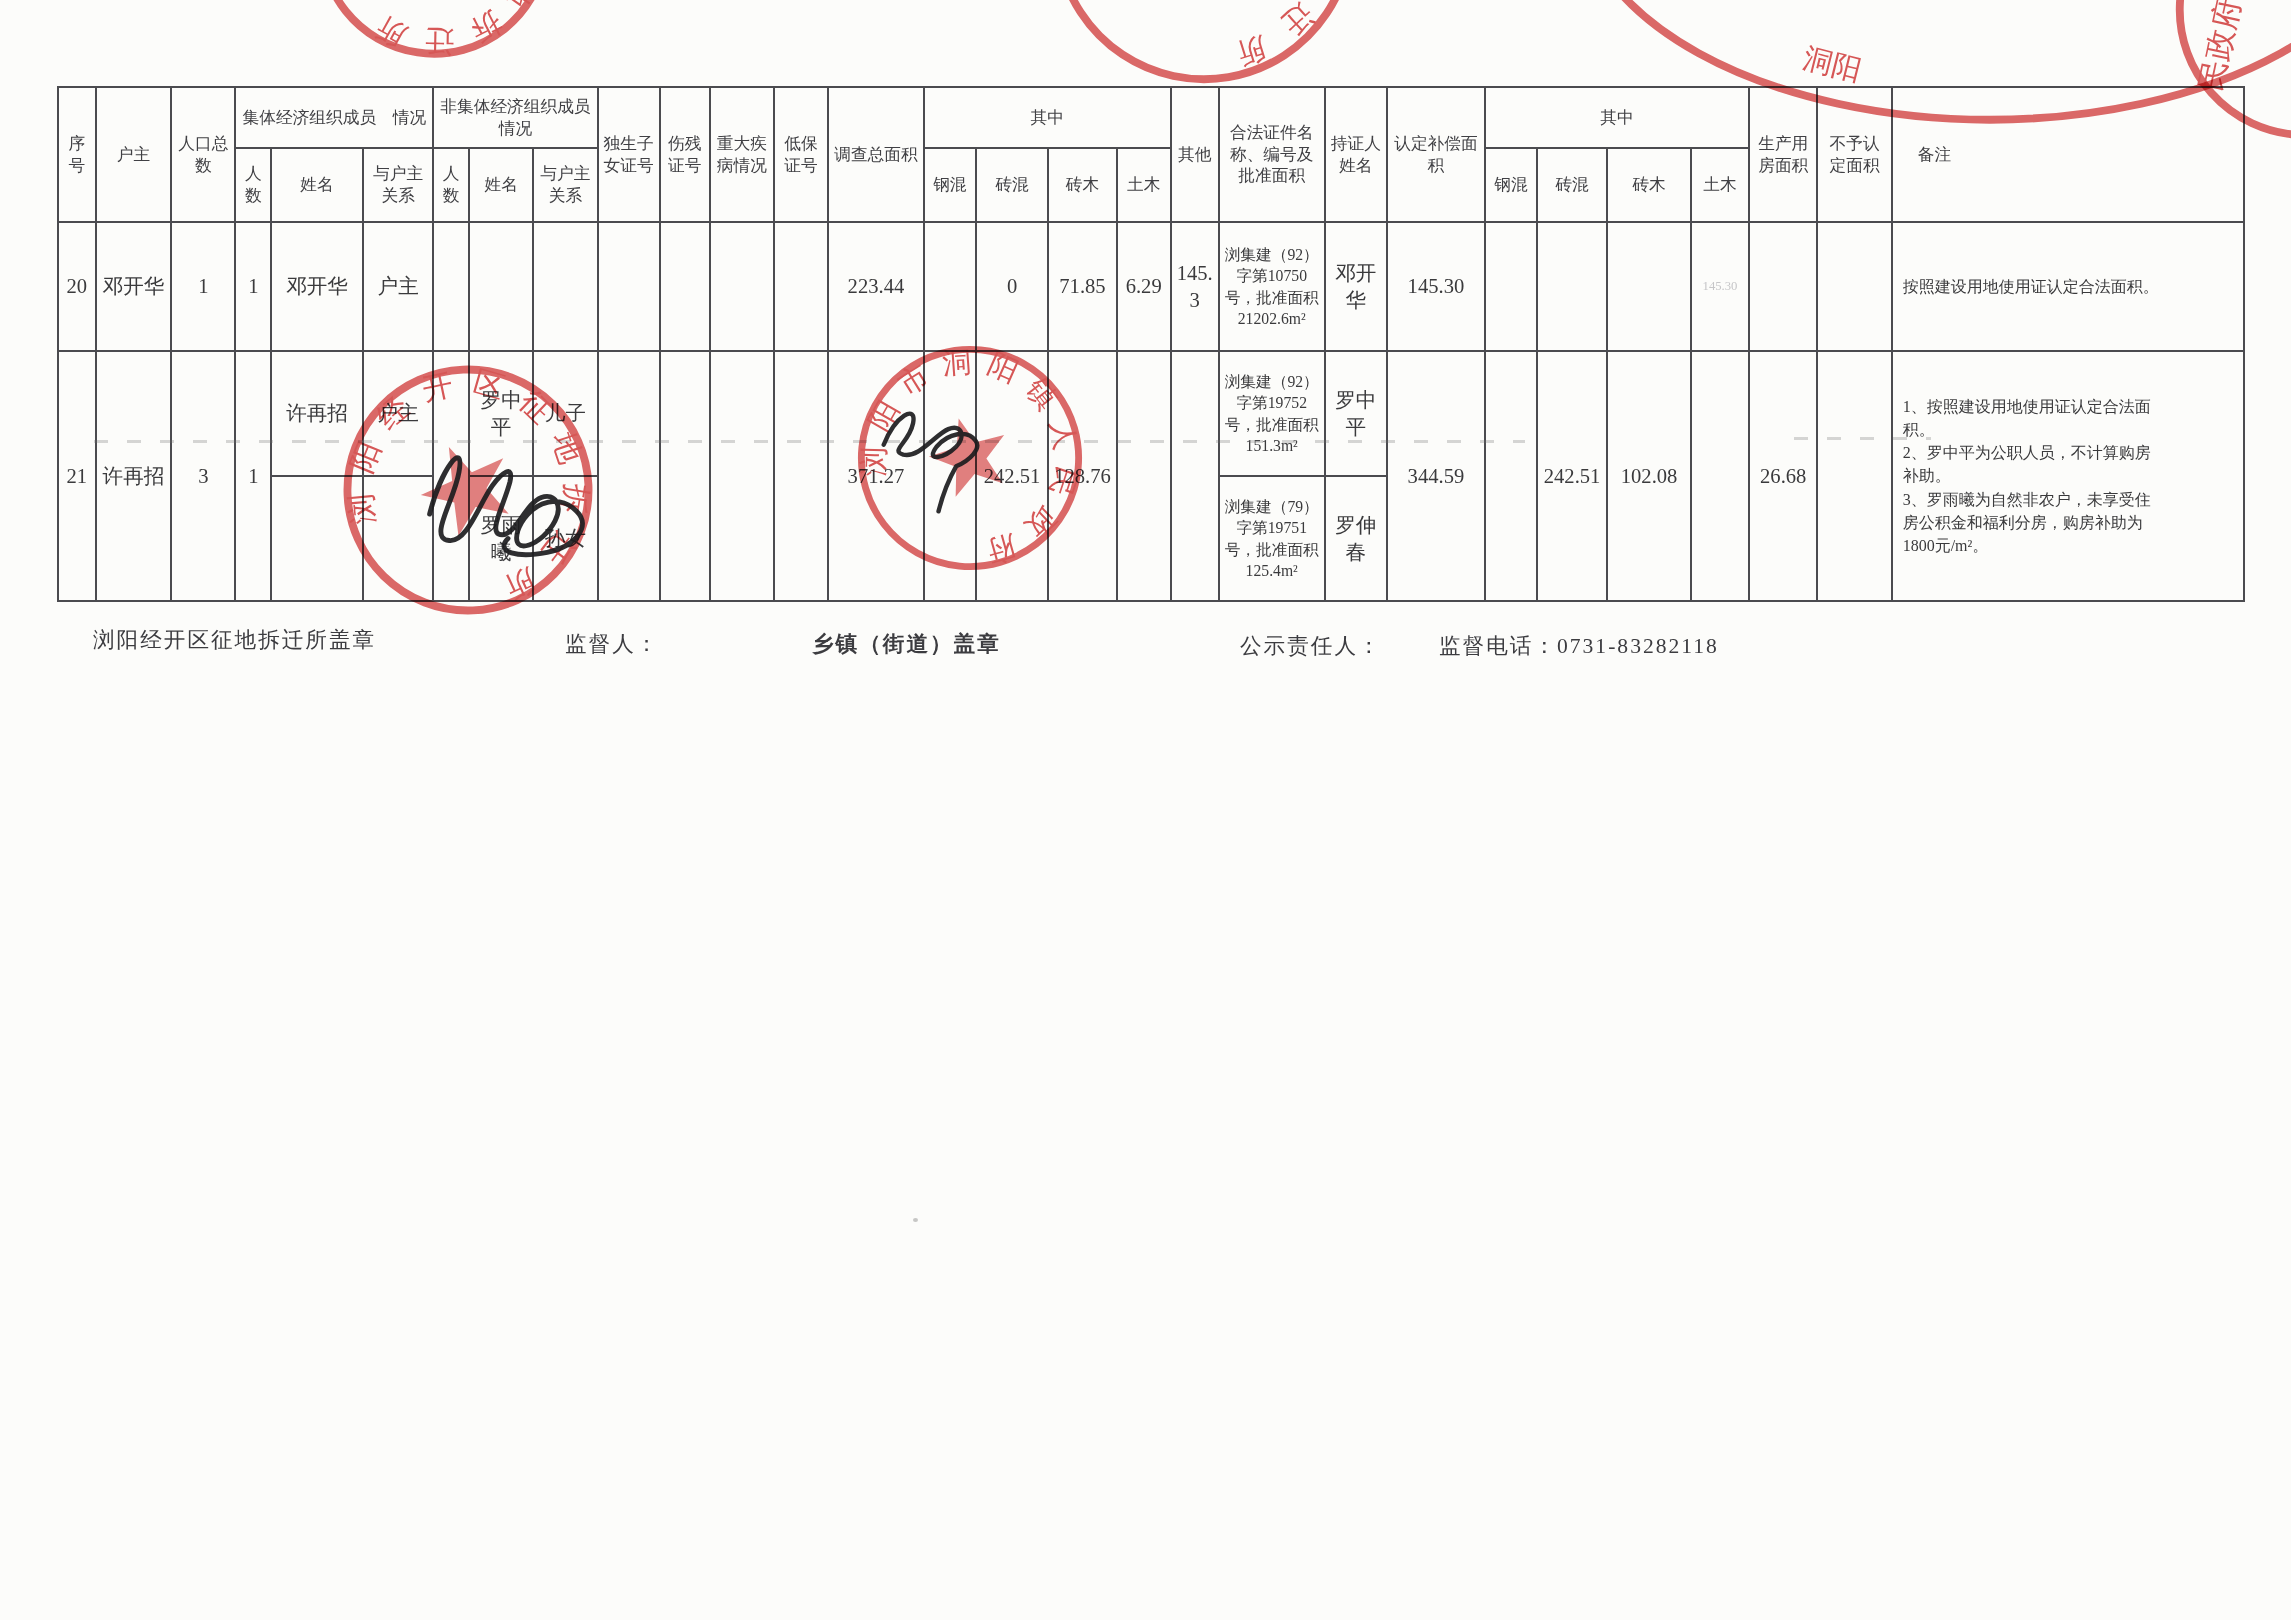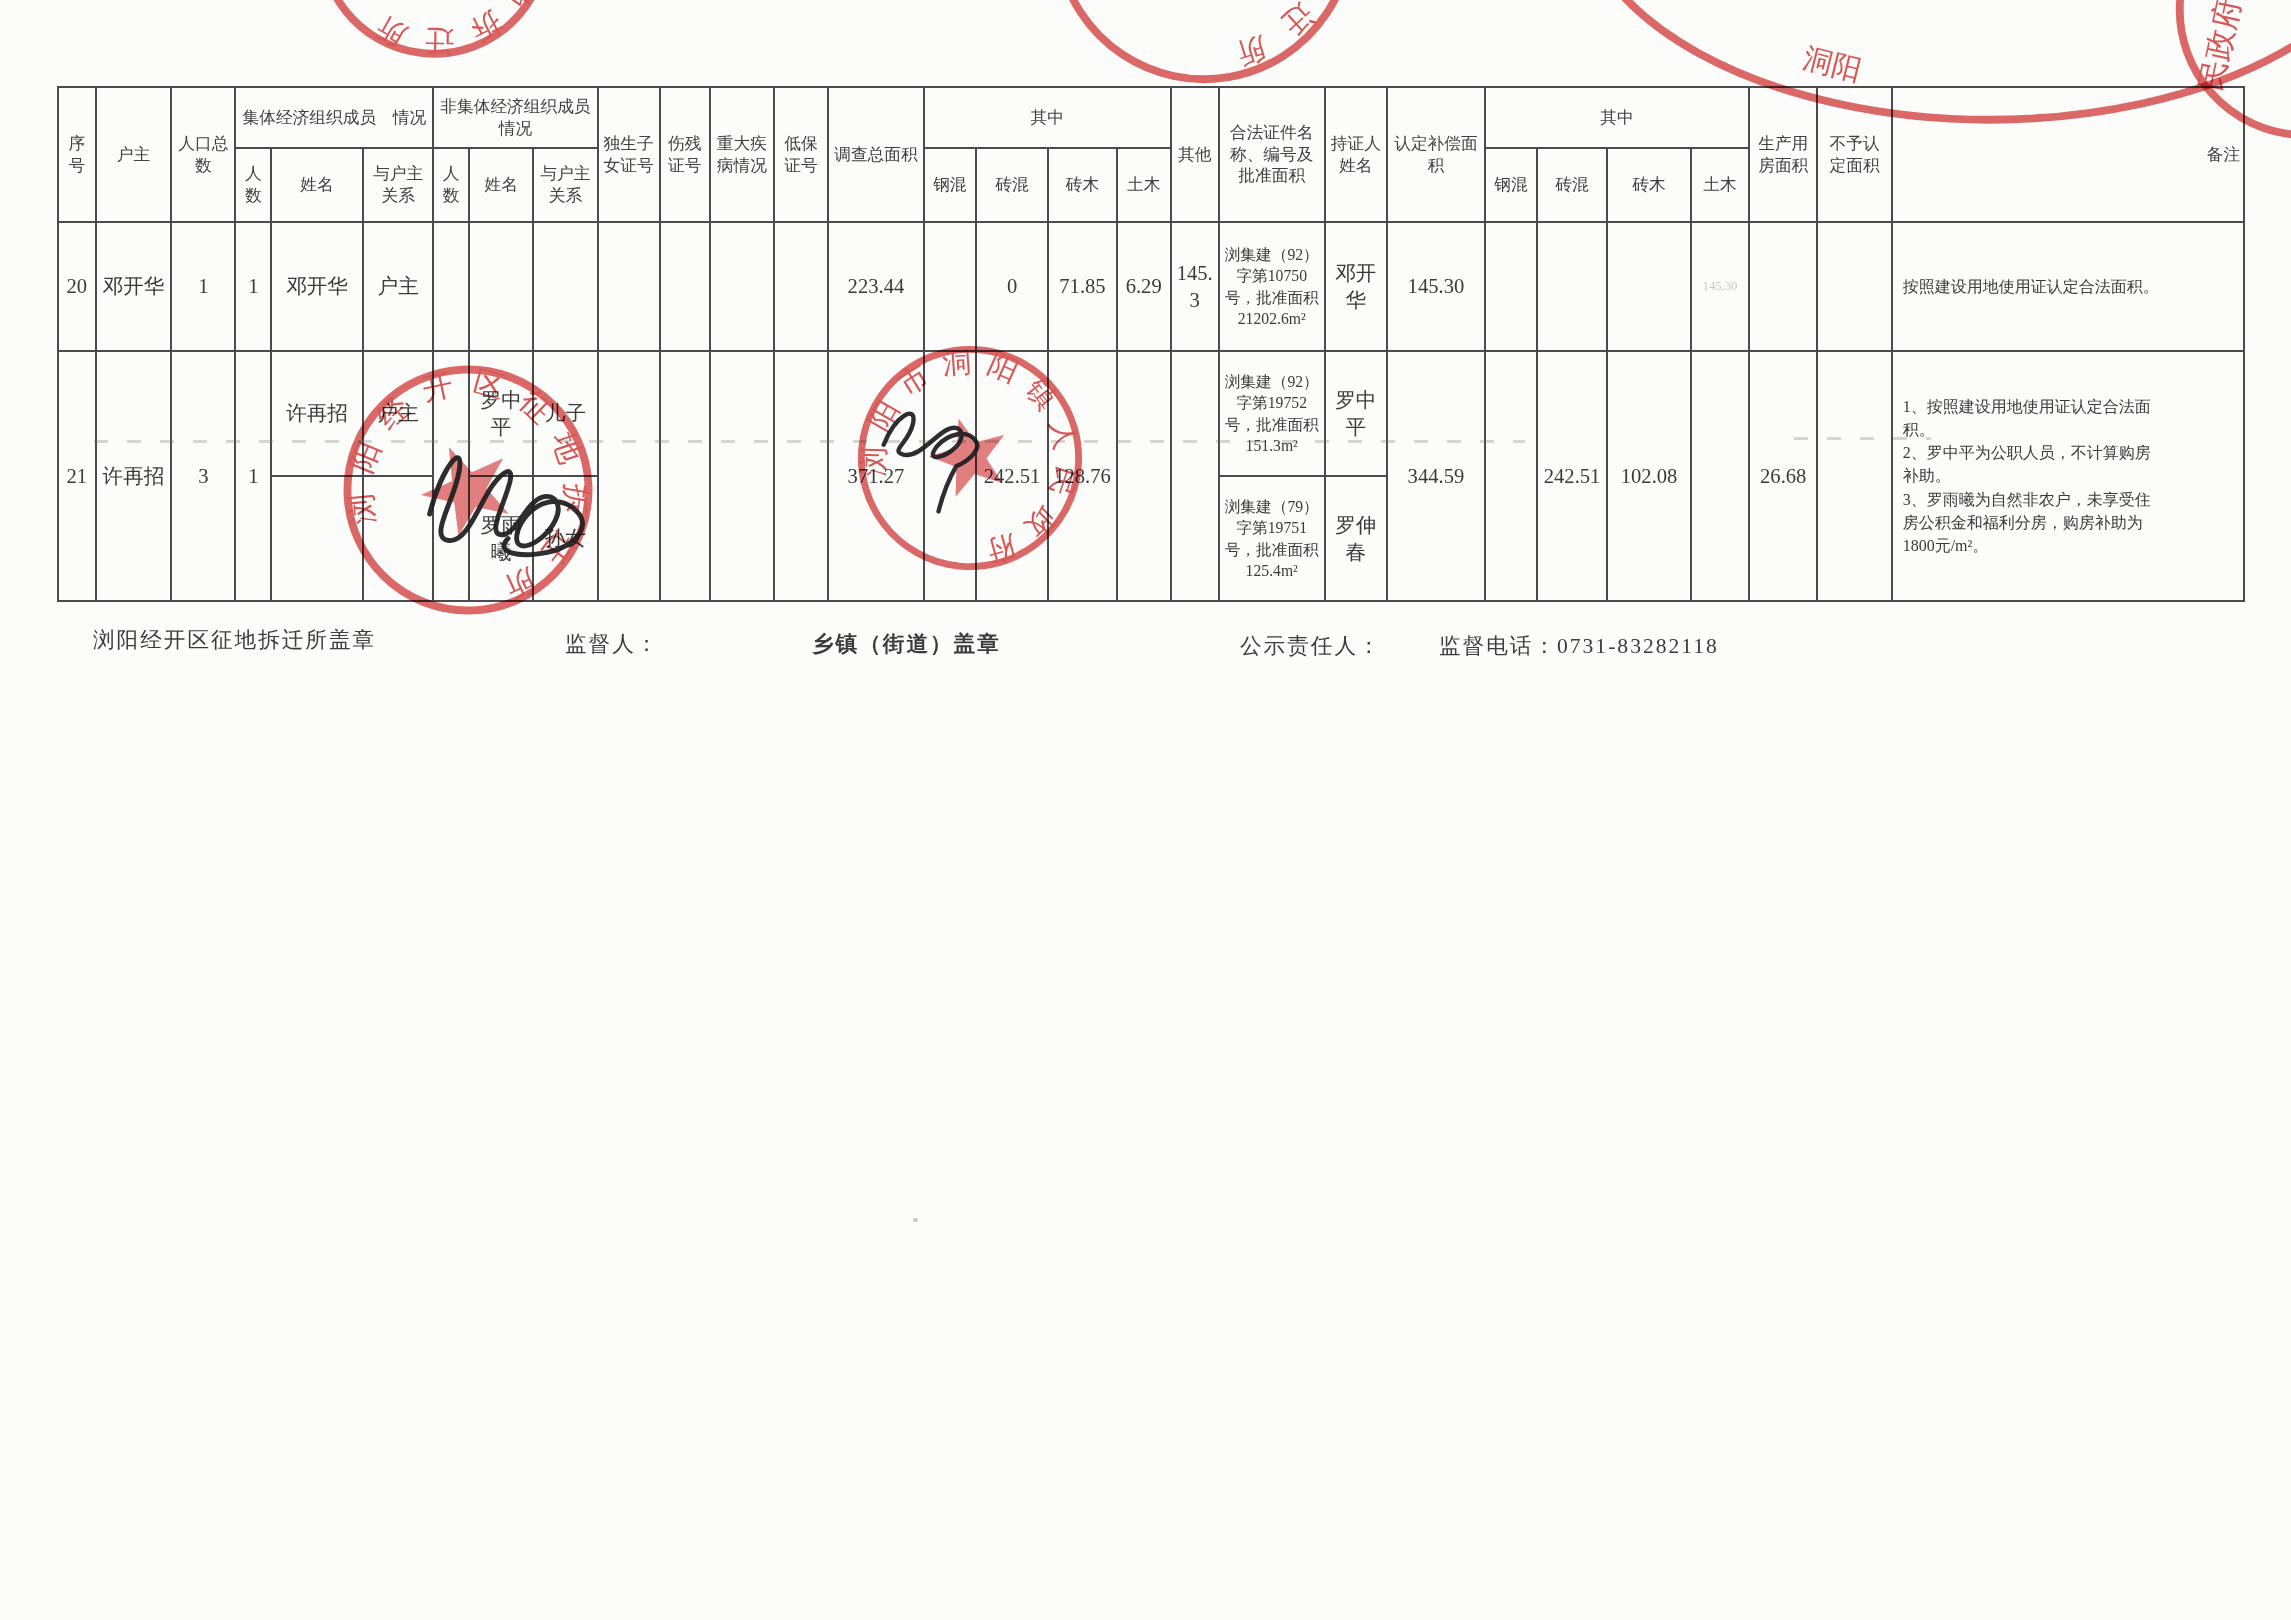--- a/index.html
+++ b/index.html
@@ -88,21 +88,21 @@
       <th rowspan="2">低保证号</th>
       <th rowspan="2">调查总面积</th>
       <th colspan="4">其中</th>
       <th rowspan="2">其他</th>
       <th rowspan="2">合法证件名称、编号及批准面积</th>
       <th rowspan="2">持证人姓名</th>
       <th rowspan="2">认定补偿面积</th>
       <th colspan="4">其中</th>
       <th rowspan="2">生产用房面积</th>
       <th rowspan="2">不予认定面积</th>
-      <th rowspan="2" style="text-align:right;padding-left:1px;">备注</th>
+      <th rowspan="2" style="text-align:left;padding-left:25px;">备注</th>
     </tr>
     <tr class="hr2">
       <th>人数</th>
       <th>姓名</th>
       <th>与户主关系</th>
       <th>人数</th>
       <th>姓名</th>
       <th>与户主关系</th>
       <th>钢混</th>
       <th>砖混</th>

